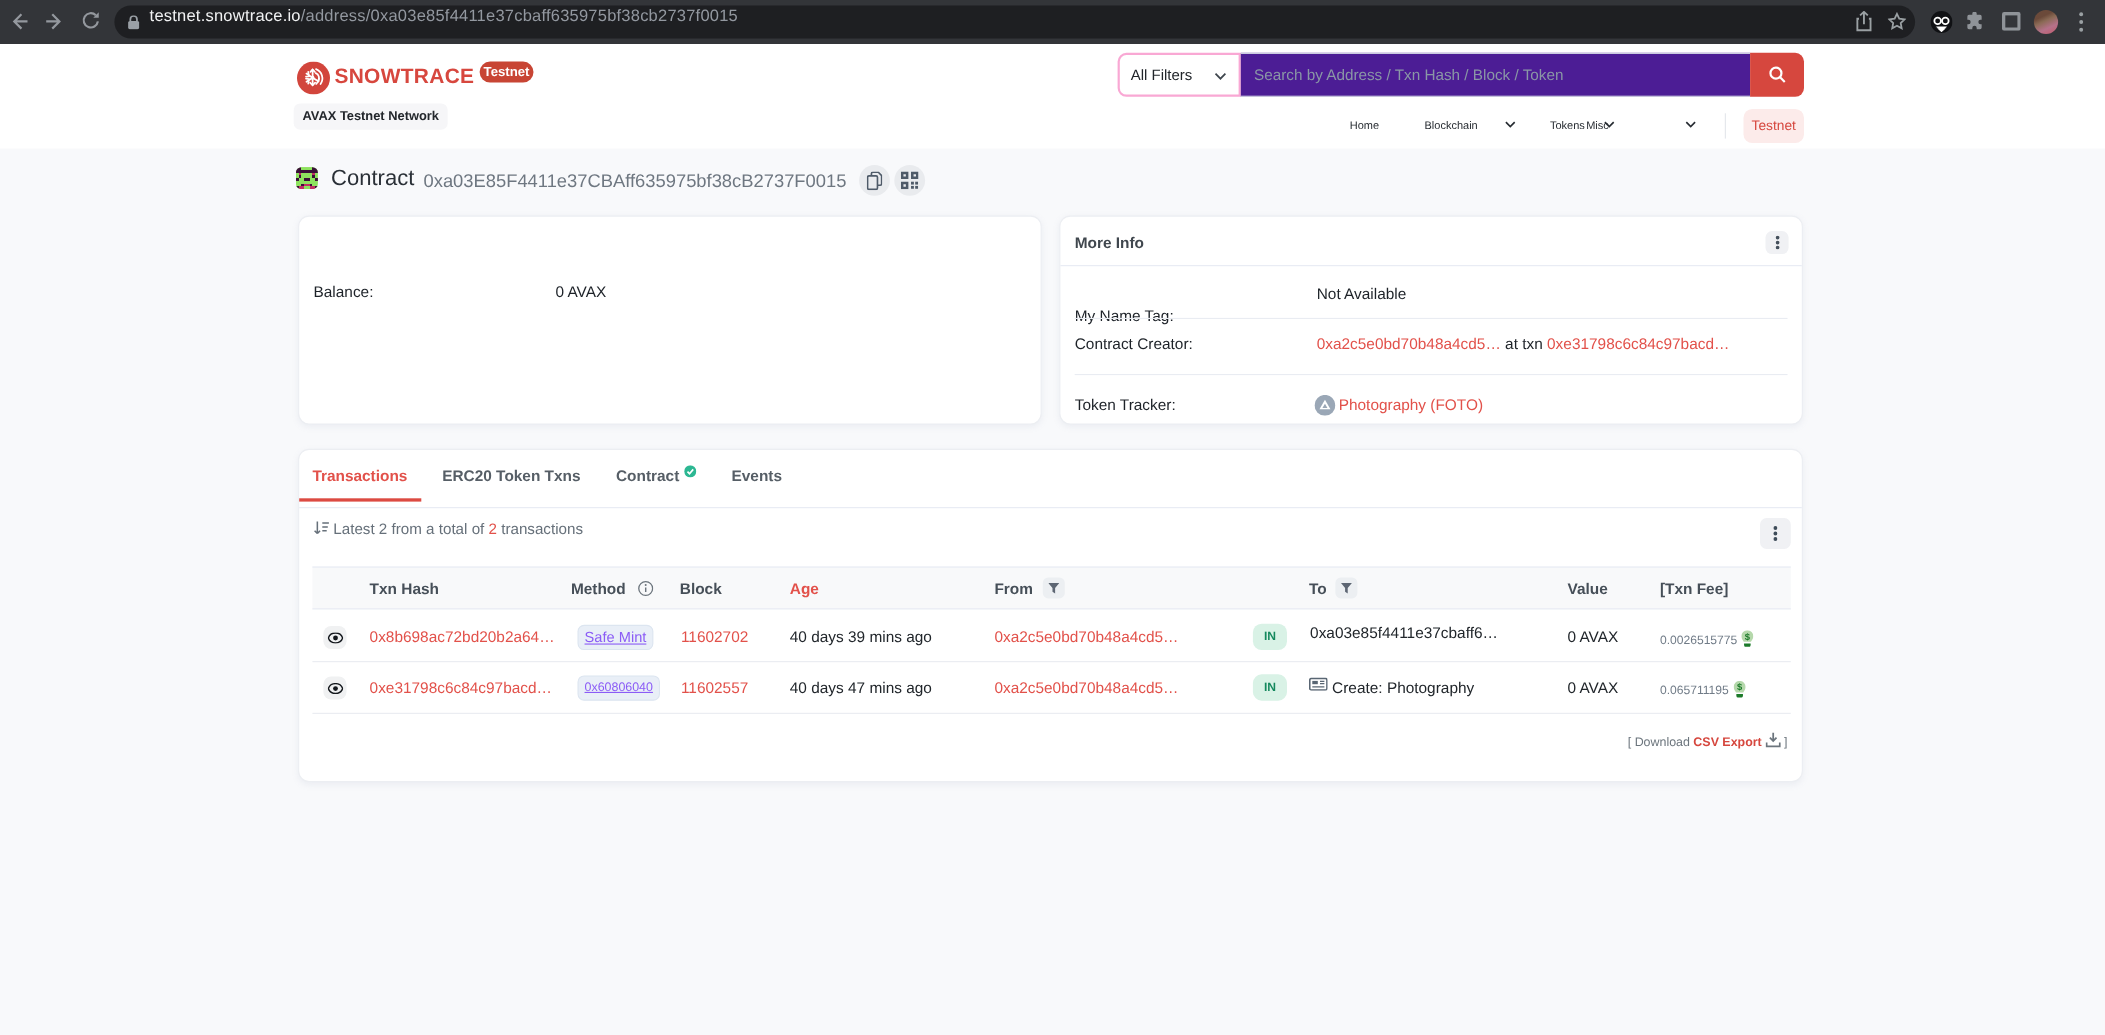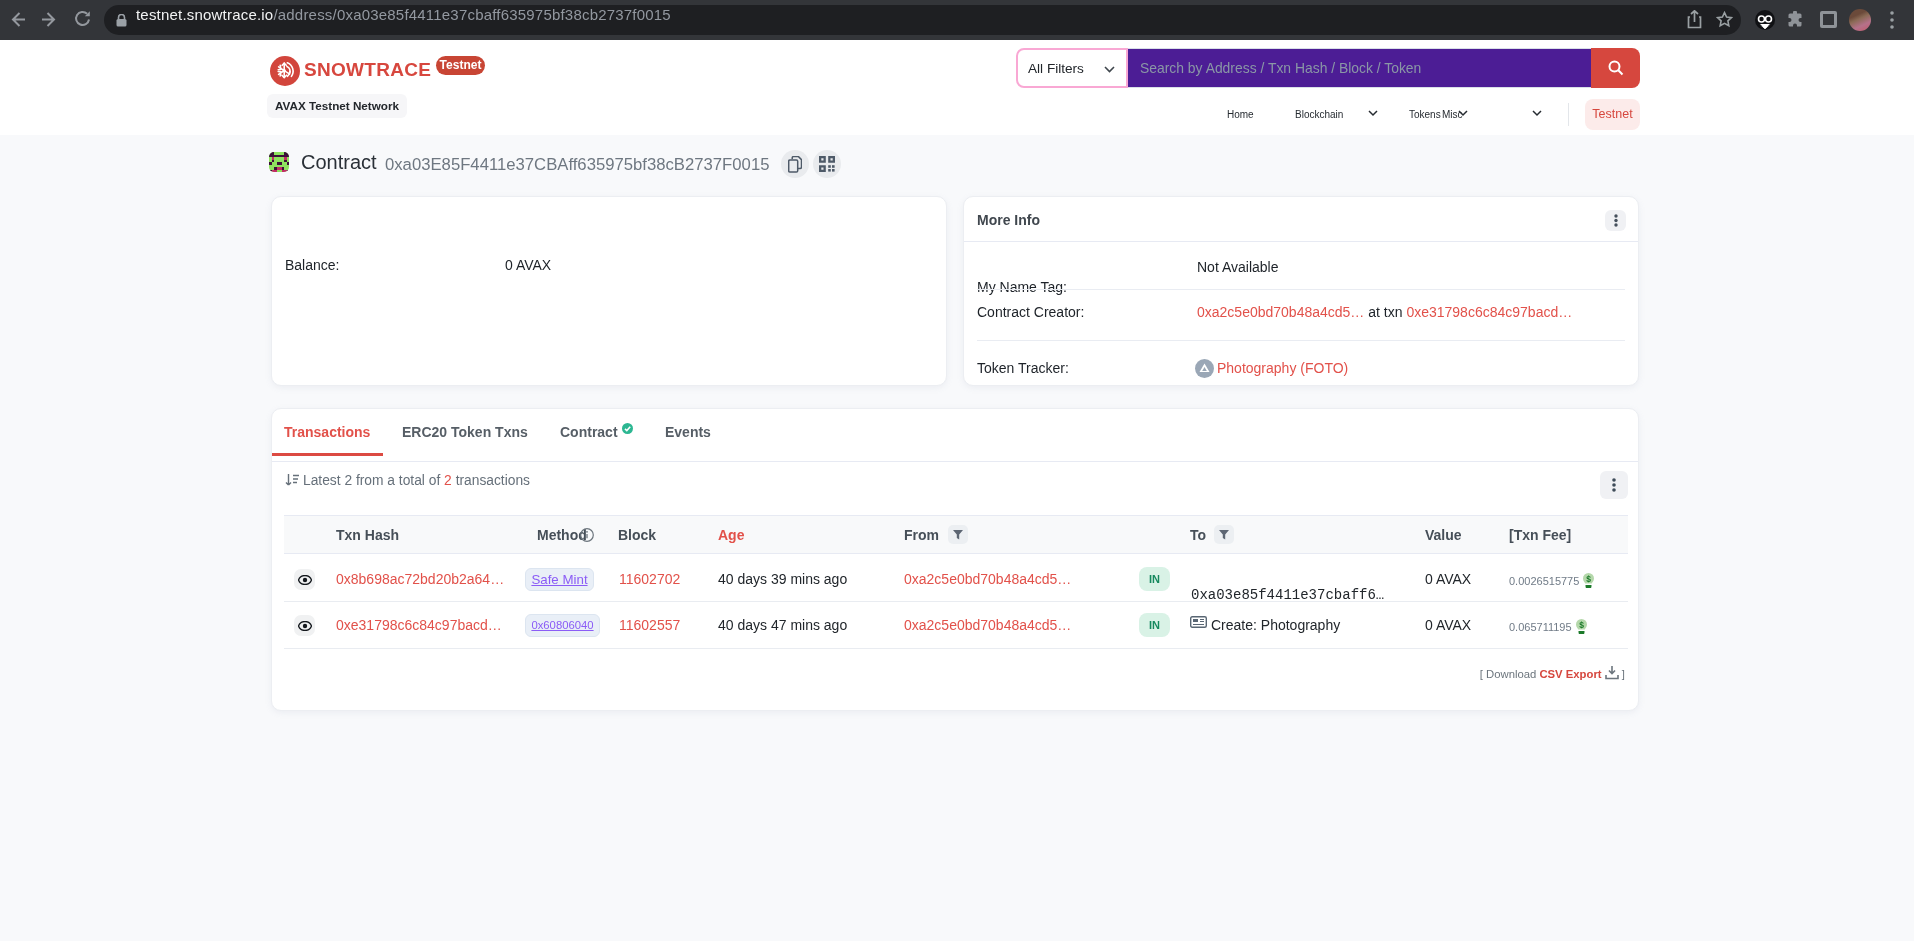--- a/index.html
+++ b/index.html
@@ -261,21 +261,21 @@
     <div class="dotsbtn" style="left:1328px;top:62px;width:28px;height:28px;">
       <svg class="abs" style="left:12px;top:7px" width="4" height="14" viewBox="0 0 4 14">
           <circle cx="2" cy="2" r="1.8" fill="#3e4c59"></circle>
           <circle cx="2" cy="7" r="1.8" fill="#3e4c59"></circle>
           <circle cx="2" cy="12" r="1.8" fill="#3e4c59"></circle>
         </svg>
     </div>
 
     <div class="abs" style="left:12px;top:106px;width:1344px;height:39px;background:#f8f9fa;border-top:1px solid #e7eaf3;border-bottom:1px solid #e7eaf3;"></div>
     <div class="thead" style="left:64px;top:118px;">Txn Hash</div>
-    <div class="thead" style="left:265px;top:118px;text-align:center;">Method</div>
+    <div class="thead" style="left:247px;top:118px;text-align:center;">Method</div>
     <svg class="abs" style="left:308px;top:119px" width="14" height="14" viewBox="0 0 14 14">
         <circle cx="7" cy="7" r="6.3" stroke="#6c757d" stroke-width="1.2" fill="none"></circle>
         <path d="M7 6 v4.2" stroke="#6c757d" stroke-width="1.3"></path>
         <circle cx="7" cy="3.8" r="0.9" fill="#6c757d"></circle>
       </svg>
     <div class="thead" style="left:346px;top:118px;">Block</div>
     <div class="thead" style="left:446px;top:118px;color:#e2514a;">Age</div>
     <div class="thead" style="left:632px;top:118px;">From</div>
     <div class="filterbtn" style="left:676px;top:116px;">
       <svg class="abs" style="left:5px;top:4.5px" width="10" height="10" viewBox="0 0 10 10">
@@ -296,21 +296,21 @@
           <path d="M7 0.5 C3.5 0.5 1.2 3 0.5 5 C1.2 7 3.5 9.5 7 9.5 C10.5 9.5 12.8 7 13.5 5 C12.8 3 10.5 0.5 7 0.5 Z" stroke="#14181d" stroke-width="1.3" fill="none"></path>
           <circle cx="7" cy="5" r="2.2" fill="#14181d"></circle>
         </svg>
     </div>
     <div class="trow red" style="left:64px;top:162px;">0x8b698ac72bd20b2a64…</div>
     <div class="badge-method" style="left:253px;top:159px;width:69px;height:23px;font-size:13.3px;line-height:21px;">Safe Mint</div>
     <div class="trow red" style="left:347px;top:162px;">11602702</div>
     <div class="trow" style="left:446px;top:162px;">40 days 39 mins ago</div>
     <div class="trow red" style="left:632px;top:162px;">0xa2c5e0bd70b48a4cd5…</div>
     <div class="inbadge" style="left:867px;top:158px;">IN</div>
-    <div class="trow" style="left:919px;top:178px;font-family:Liberation Mono, monospace;">0xa03e85f4411e37cbaff6…</div>
+    <div class="trow" style="left:919px;top:158px;">0xa03e85f4411e37cbaff6…</div>
     <div class="trow" style="left:1153px;top:162px;">0 AVAX</div>
     <div class="trow fee" style="left:1237px;top:164px;">0.0026515775<svg style="vertical-align:-3px;margin-left:4px" width="11" height="15" viewBox="0 0 11 15">
           <path d="M5.5 0 a5.5 5.5 0 0 1 5.5 5.5 c0 2.5-1.8 3.6-2.2 5 H2.2 C1.8 9.1 0 8 0 5.5 A5.5 5.5 0 0 1 5.5 0 Z" fill="#b5d8ab"></path>
           <text x="5.5" y="8.6" text-anchor="middle" font-size="8.5" font-weight="bold" fill="#1c7a2a">$</text>
           <path d="M2.5 12 h6 v1 a2.5 2.5 0 0 1 -6 0 Z" fill="#1c7a2a"></path>
         </svg></div>
     <div class="abs" style="left:12px;top:192px;width:1344px;height:1px;background:#e9ecf1;"></div>
 
     <div class="eyebtn" style="top:206px;">
       <svg class="abs" style="left:3.5px;top:5.5px" width="14" height="10" viewBox="0 0 14 10">

